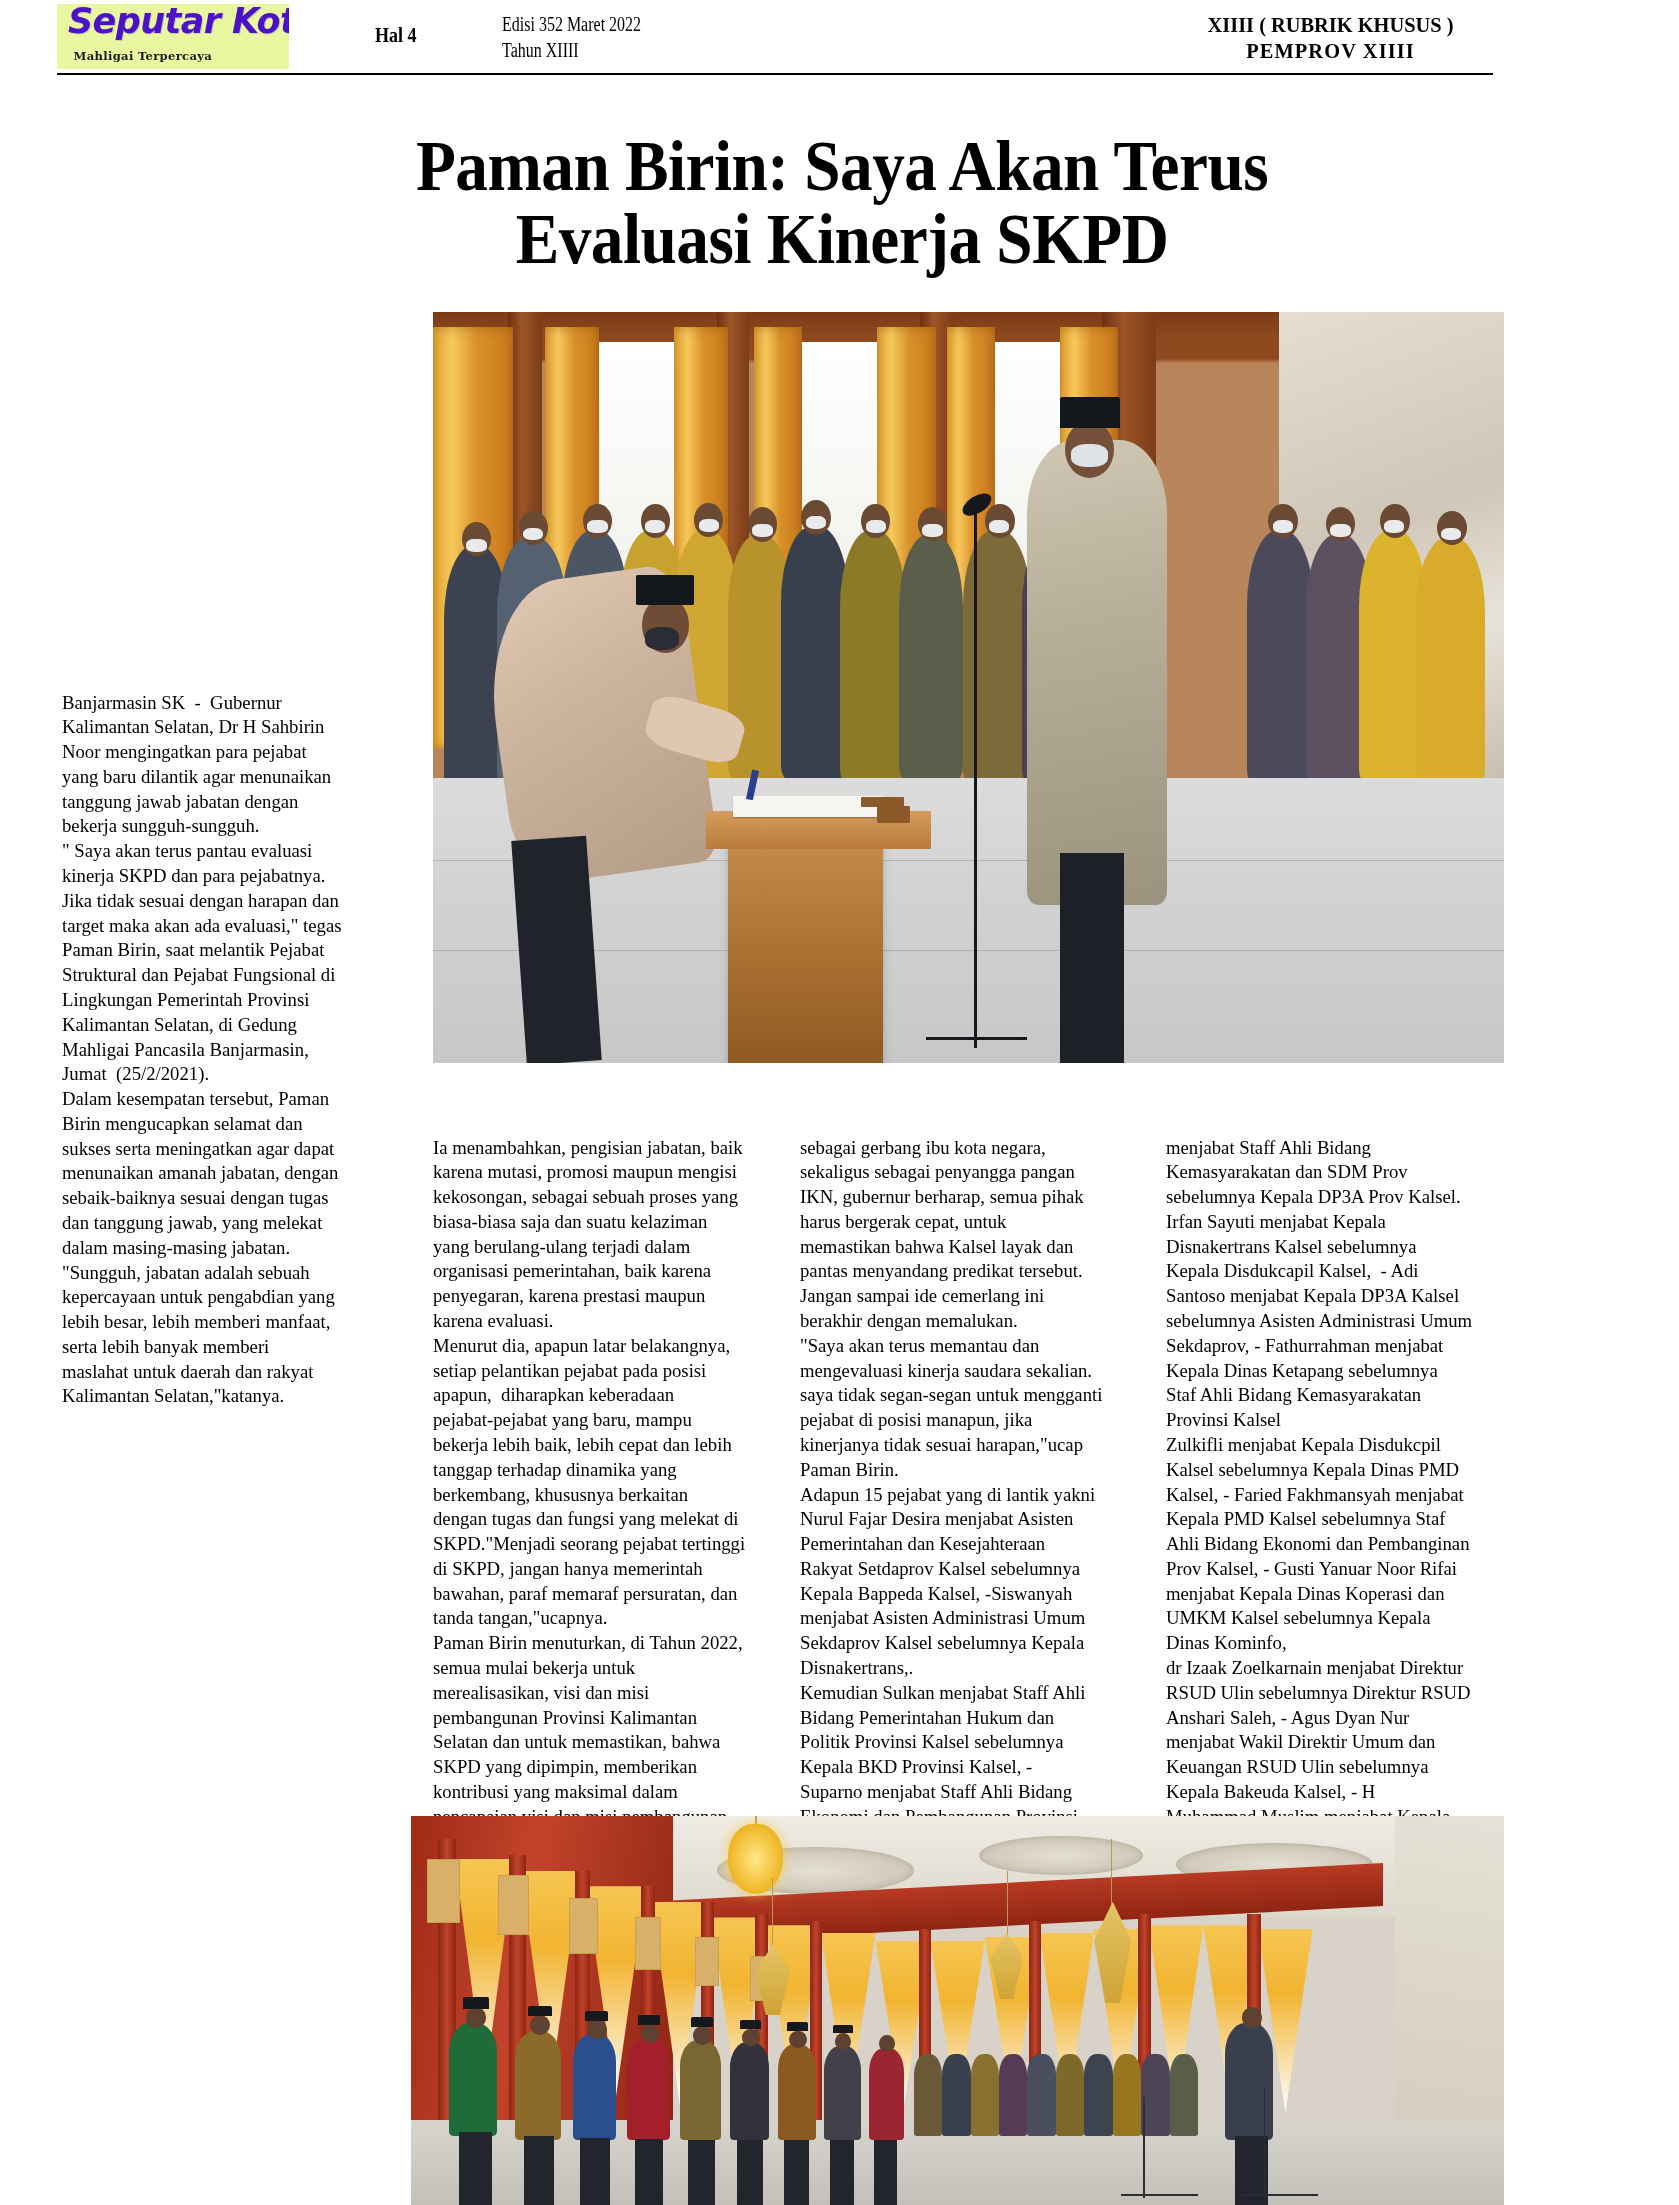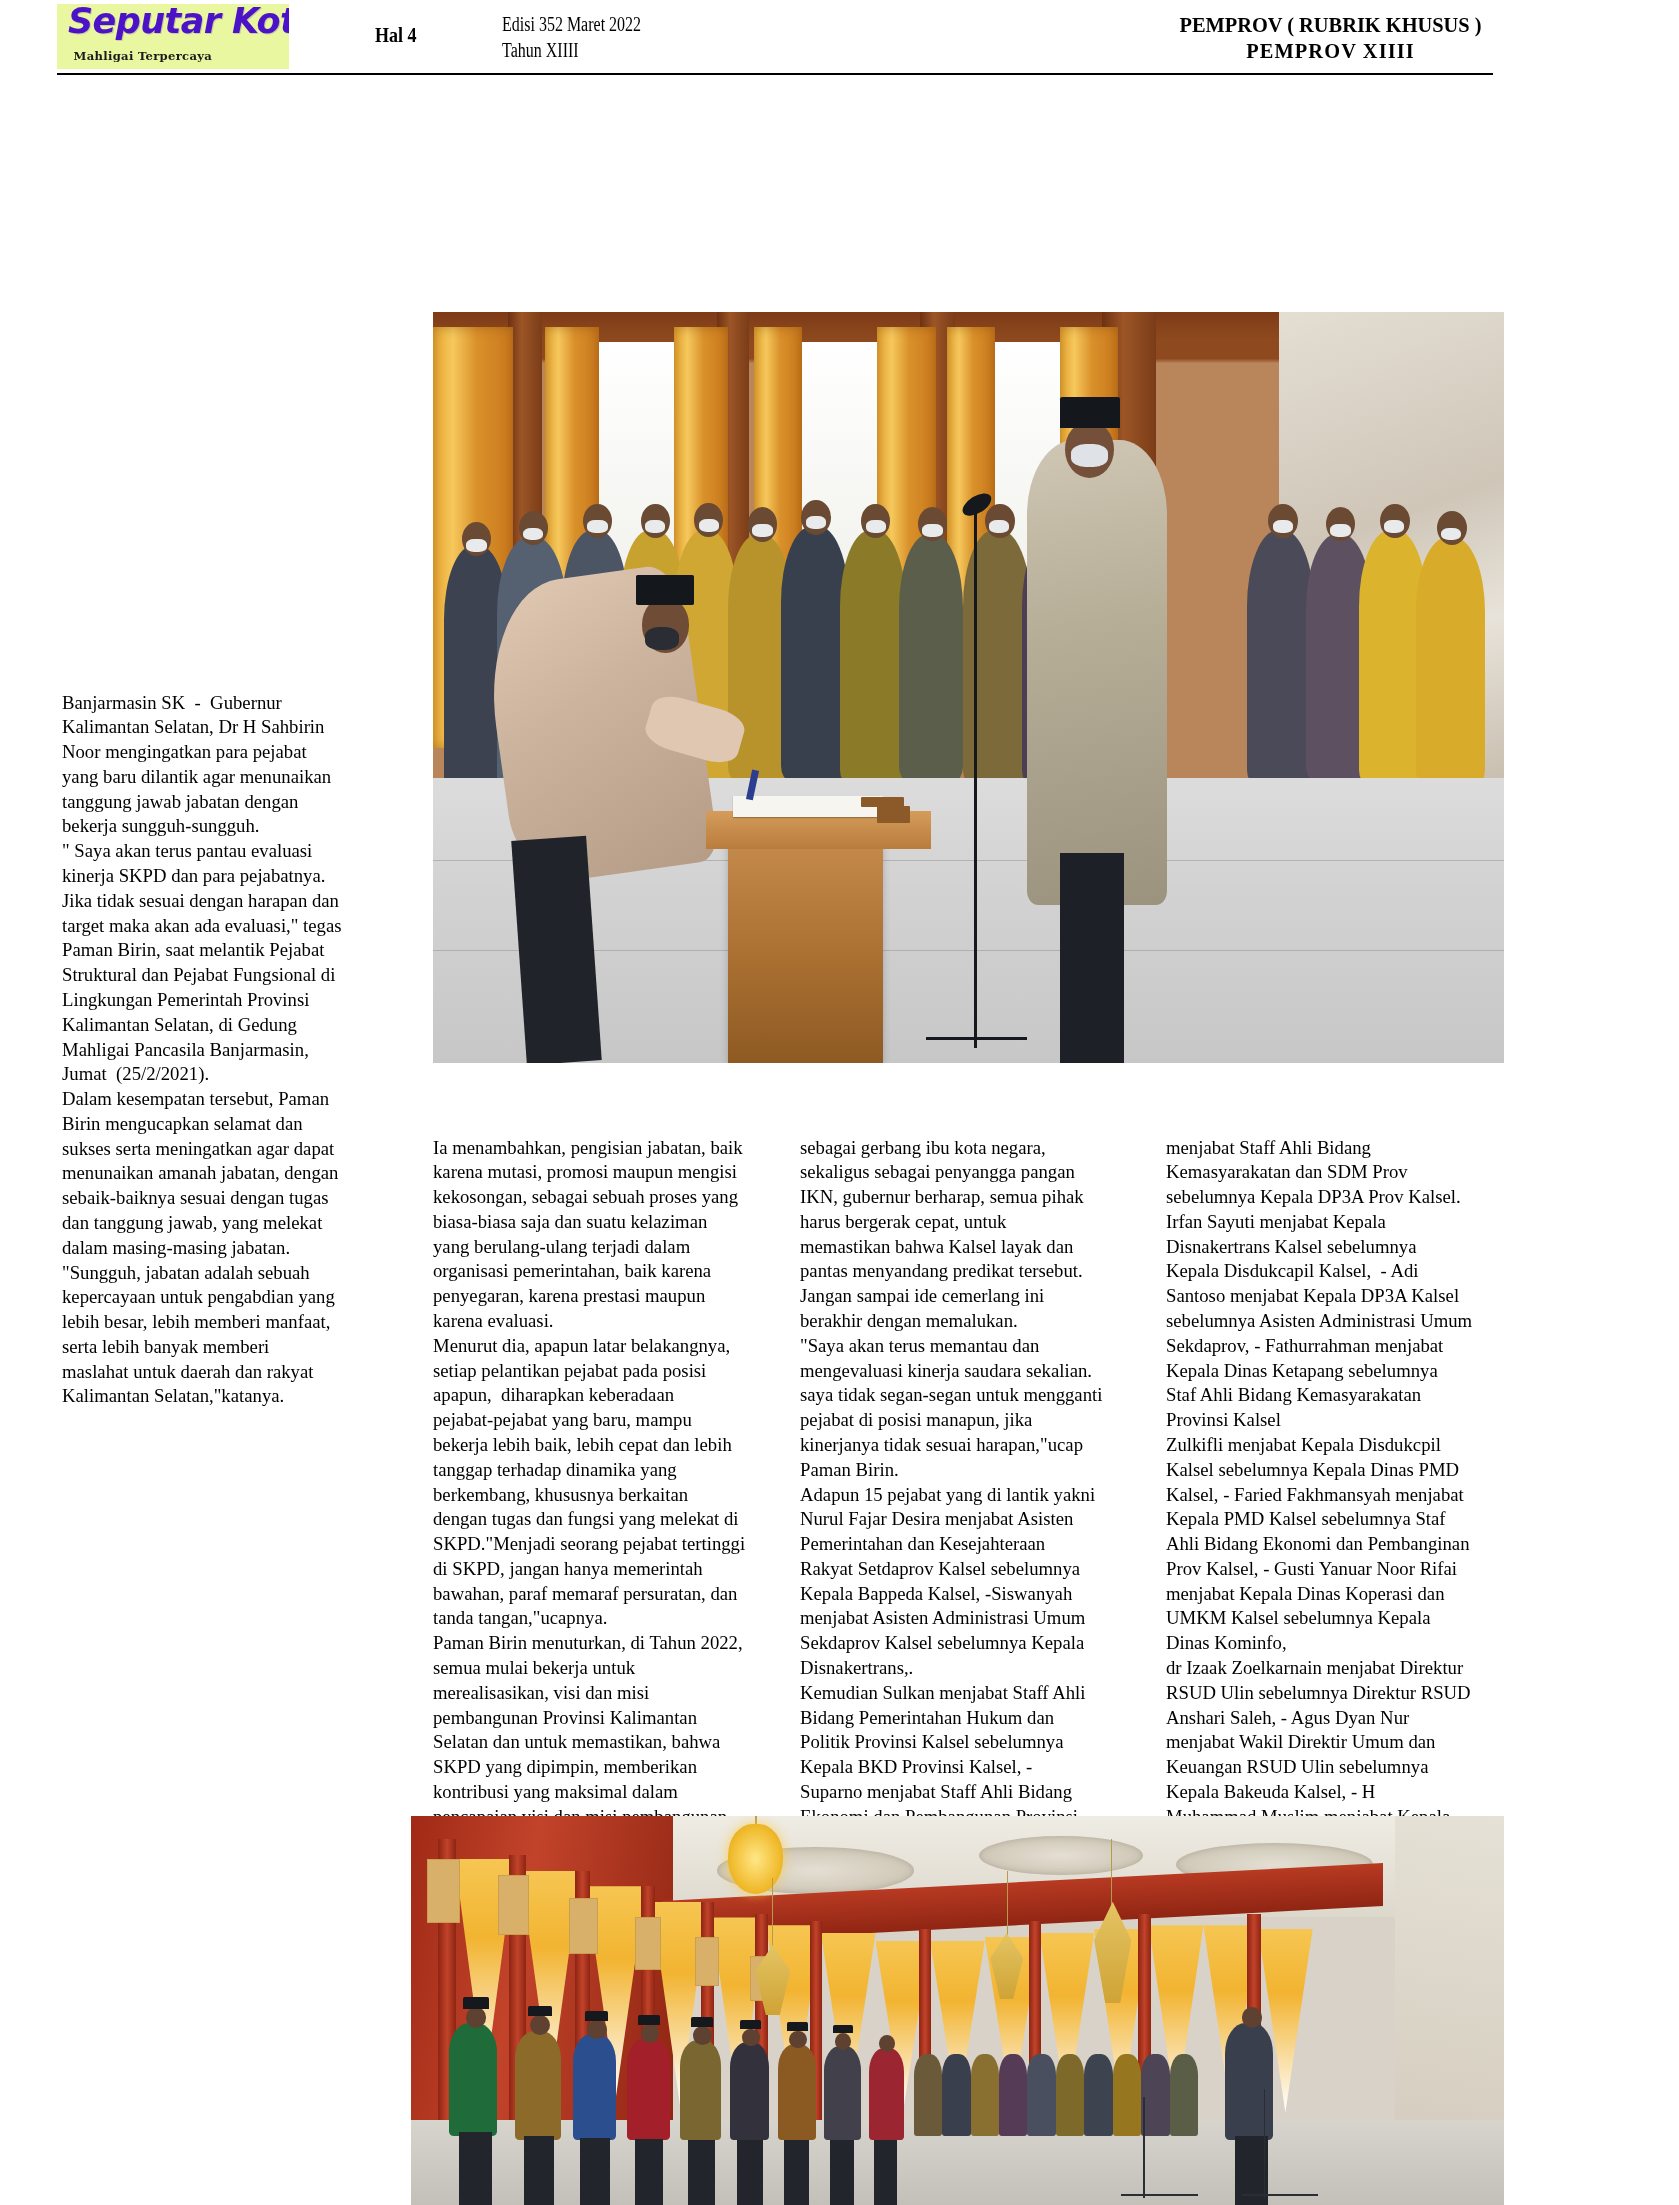--- a/index.html
+++ b/index.html
@@ -308,27 +308,31 @@
     </div>
 
     <div class="hal">Hal 4</div>
 
     <div class="edisi">
       <div>Edisi 352 Maret 2022</div>
       <div>Tahun XIIII</div>
     </div>
 
     <div class="lapsus">
-      <div>PEMPROV ( RUBRIK KHUSUS )</div>
+      <div>XIIII ( RUBRIK KHUSUS )</div>
       <div class="l2">PEMPROV  XIIII</div>
     </div>
 
     <div class="rule"></div>
   </div>
 
+  <h1 class="headline">
+    <span class="hl-line">Paman Birin: Saya Akan Terus</span>
+    <span class="hl-line">Evaluasi Kinerja SKPD</span>
+  </h1>
 
   <div class="photo-main">
     <div class="pm-wall"></div>
 
     <div class="pm-pillar" style="left:7%;  width:3.2%;"></div>
     <div class="pm-pillar" style="left:26.5%;width:3.0%;"></div>
     <div class="pm-pillar" style="left:45.5%;width:3.2%;"></div>
     <div class="pm-pillar" style="left:62.5%;width:5.0%;"></div>
 
     <div class="pm-window" style="left:14%; width:11%;"></div>

